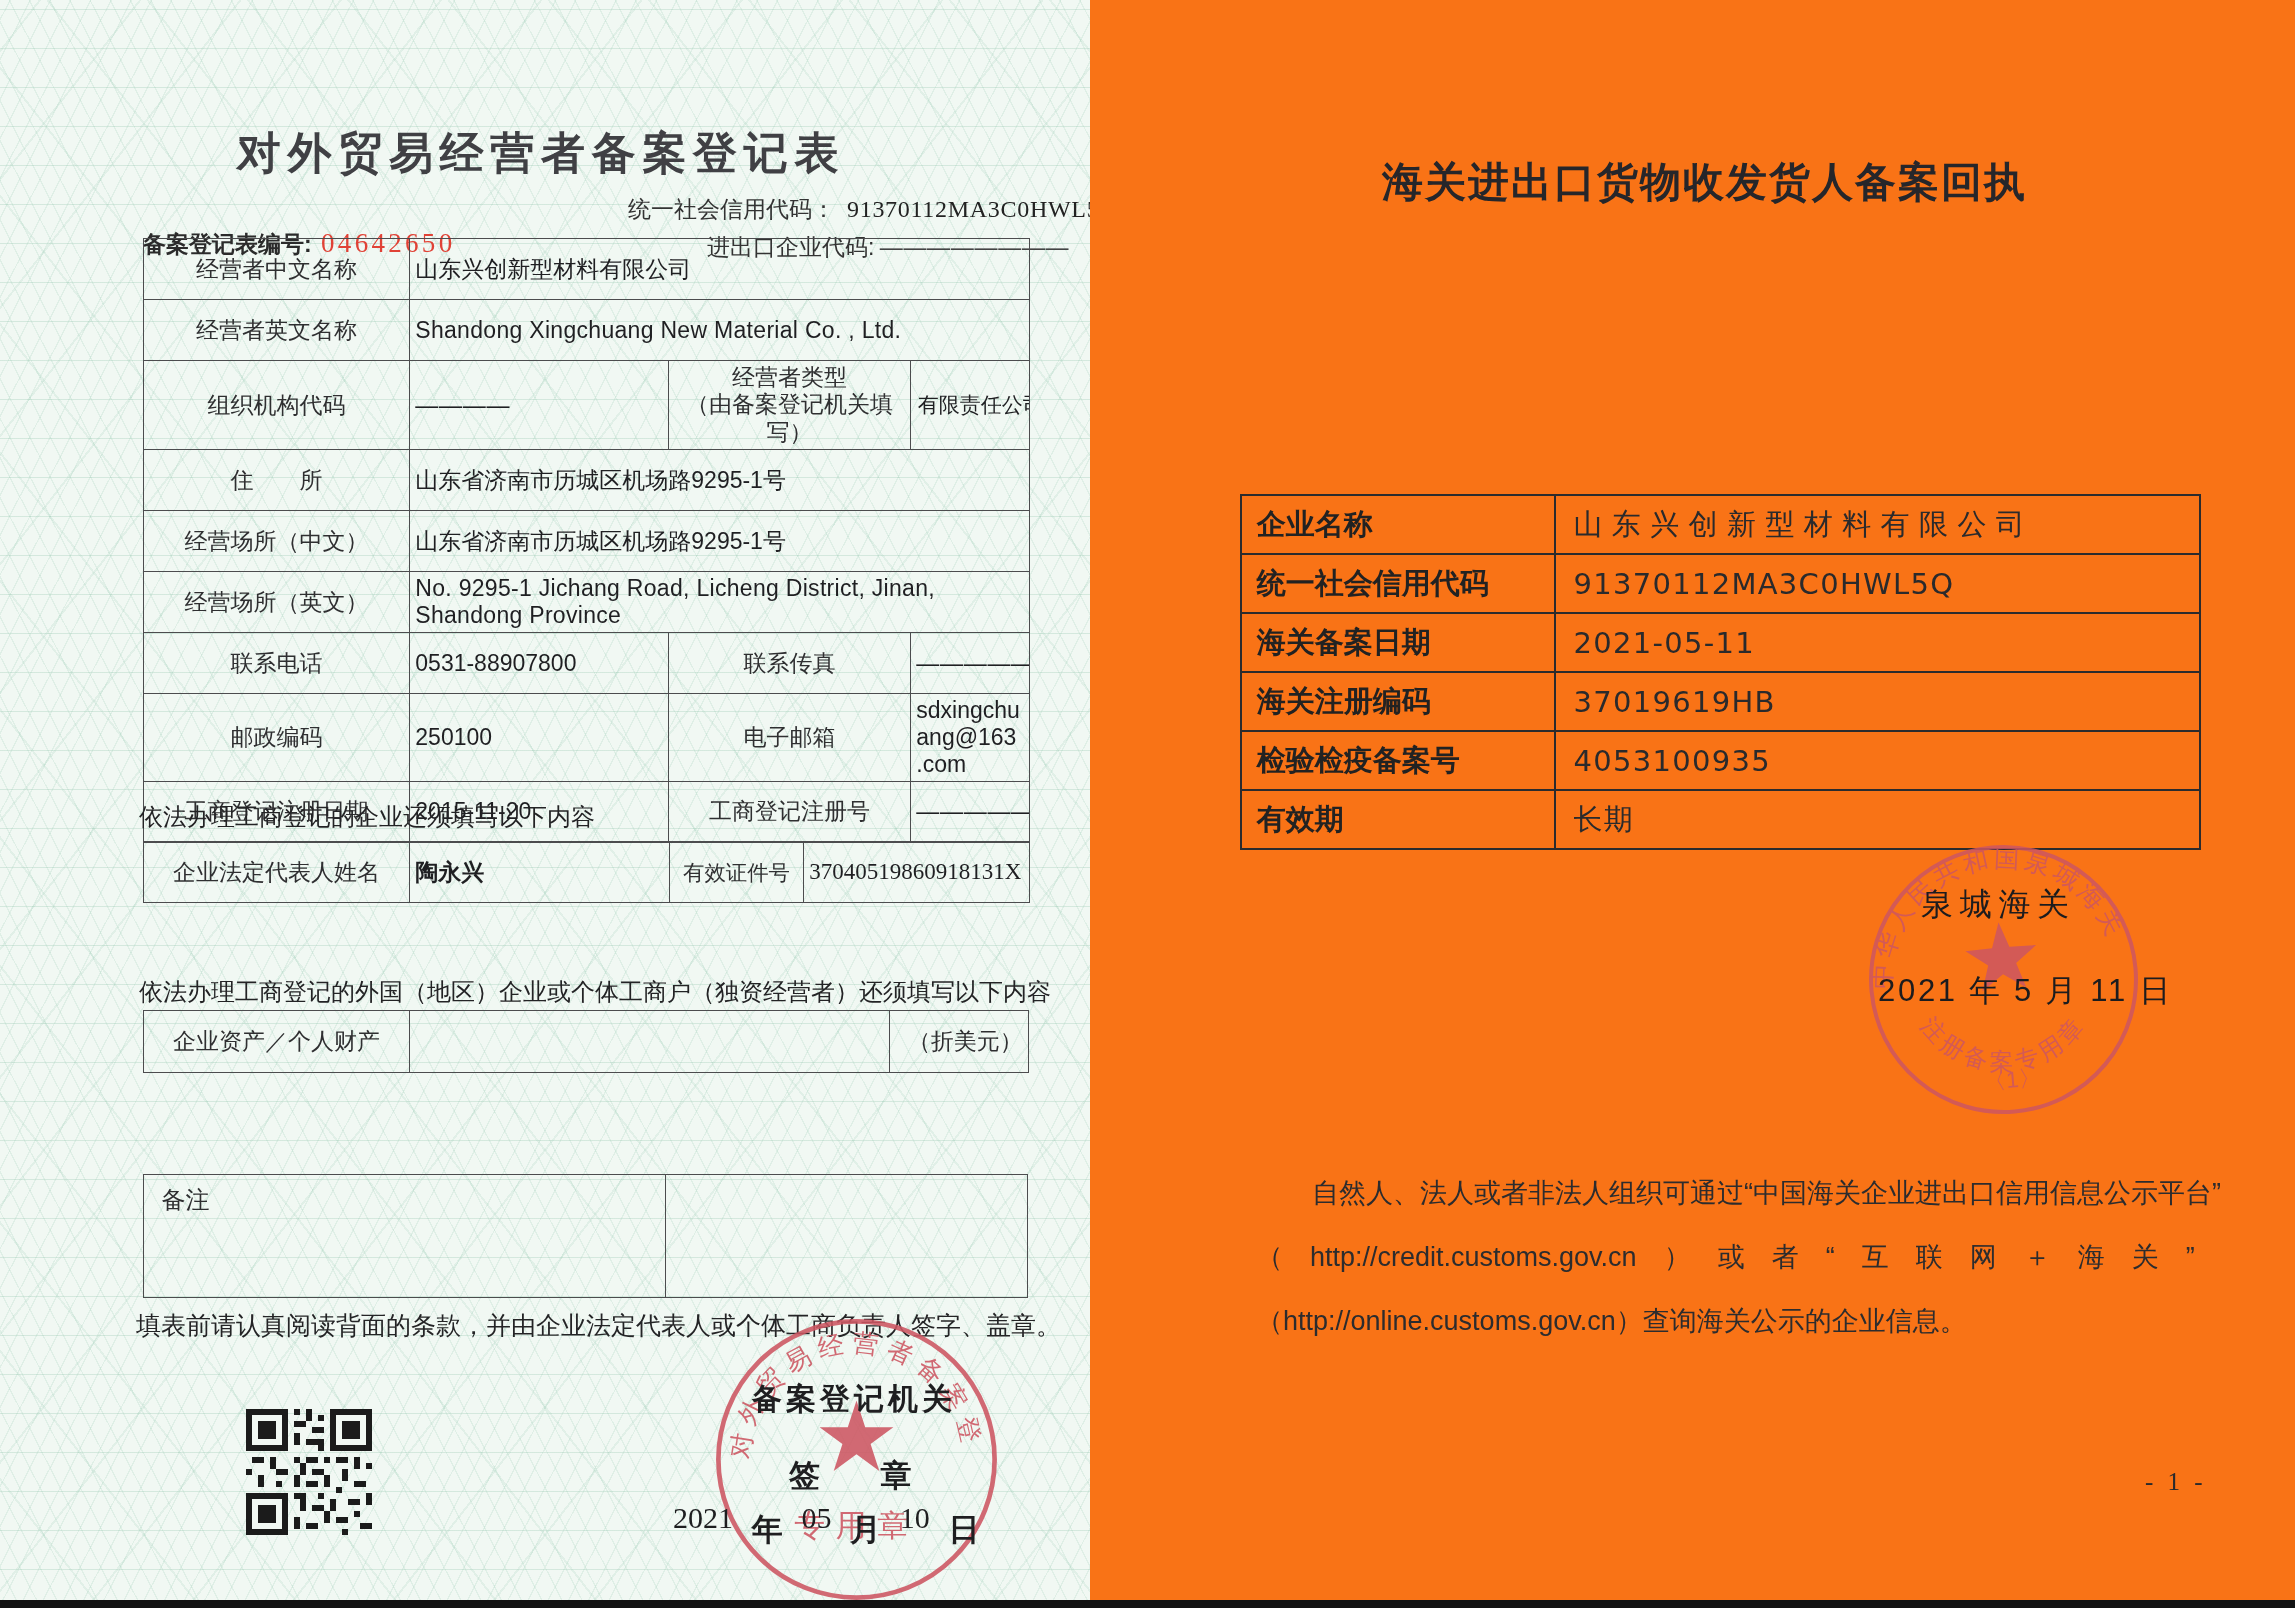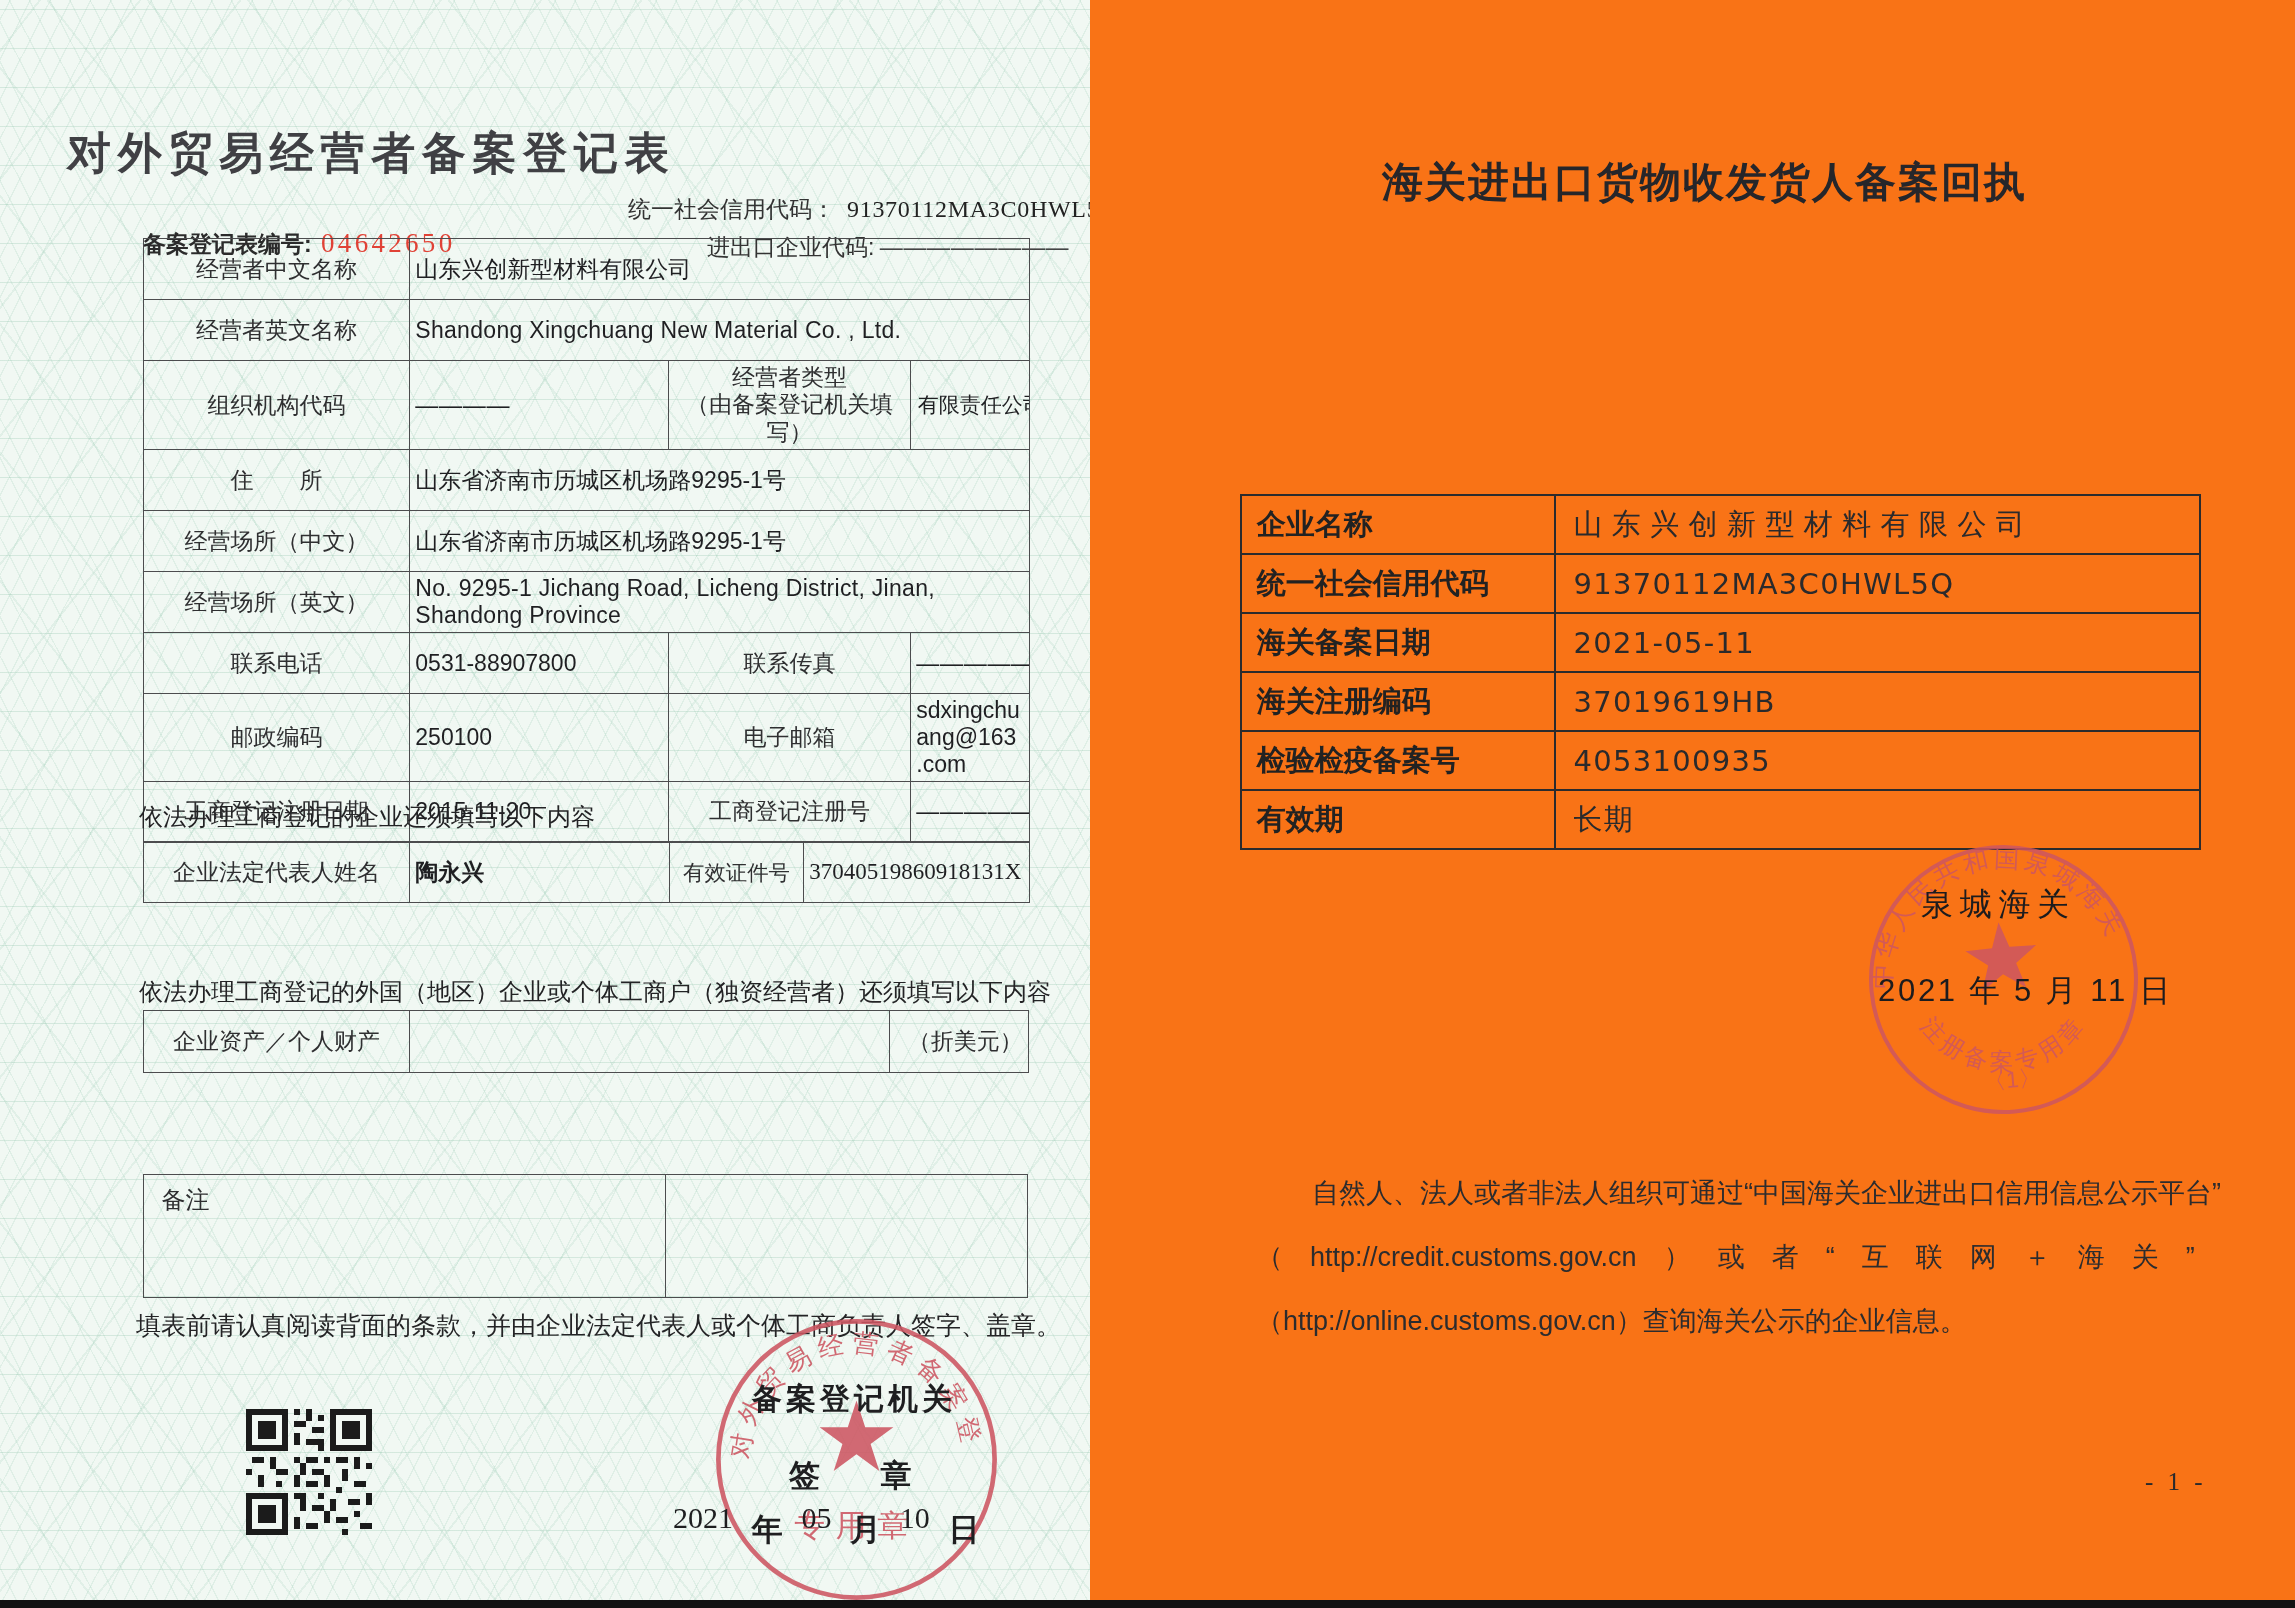--- a/index.html
+++ b/index.html
@@ -8,21 +8,21 @@
 
   
   .left-page{position:absolute;left:0;top:0;width:1090px;height:1609px;
     background-color:#f1f8f3;
     background-image:
       repeating-linear-gradient(0deg,  rgba(146,196,172,.30) 0 1.3px, transparent 1.3px 39px),
       repeating-linear-gradient(63deg, rgba(152,203,179,.20) 0 1.3px, transparent 1.3px 18px),
       repeating-linear-gradient(-63deg,rgba(152,203,179,.20) 0 1.3px, transparent 1.3px 18px),
       repeating-linear-gradient(52deg, rgba(140,195,170,.16) 0 2px, transparent 2px 79px),
       repeating-linear-gradient(-52deg,rgba(140,195,170,.16) 0 2px, transparent 2px 79px);}
-  .rt-title{position:absolute;left:67px;top:124px;width:948px;margin:0;
+  .rt-title{position:absolute;left:67px;top:124px;width:948px;margin:0;text-align:center;
     font-size:44px;font-weight:bold;letter-spacing:6.7px;color:#404044;}
   .credit-line{position:absolute;left:628px;top:194px;font-size:23px;white-space:nowrap;color:#333;}
   .credit-line .code-val{font-family:"Liberation Serif",serif;font-size:24px;letter-spacing:0.7px;margin-left:12px;color:#222;}
   .formno-line{position:absolute;left:143px;top:228px;font-size:23px;font-weight:bold;color:#2b2b2b;white-space:nowrap;}
   .formno-line .red-no{font-family:"Liberation Serif",serif;font-weight:normal;font-size:27px;
     color:#e04236;letter-spacing:3.3px;margin-left:9.4px;}
   .iecode-line{position:absolute;left:707px;top:232px;font-size:23px;color:#333;white-space:nowrap;}
   .iecode-line .dashes{letter-spacing:0.7px;margin-left:5.3px;color:#444;}
 
   table.doc{border-collapse:collapse;table-layout:fixed;}

